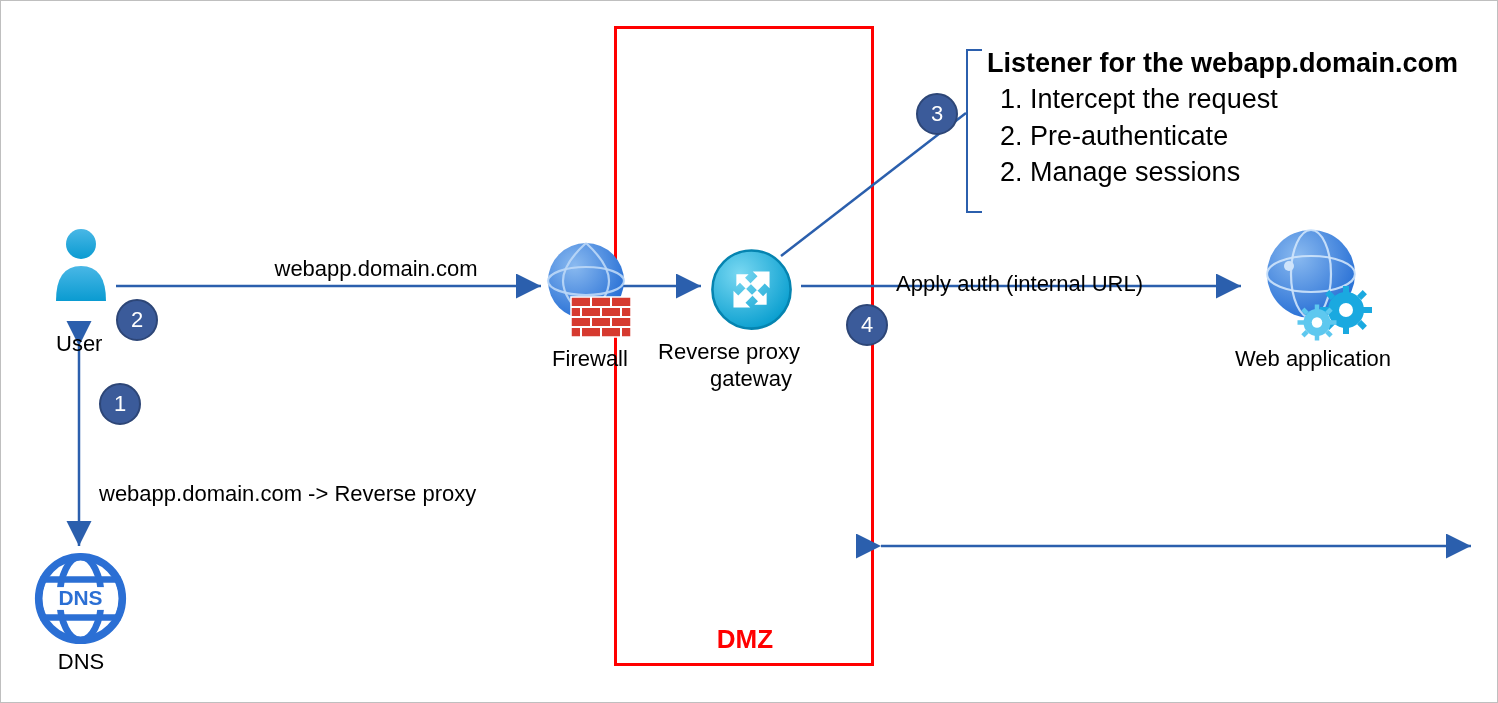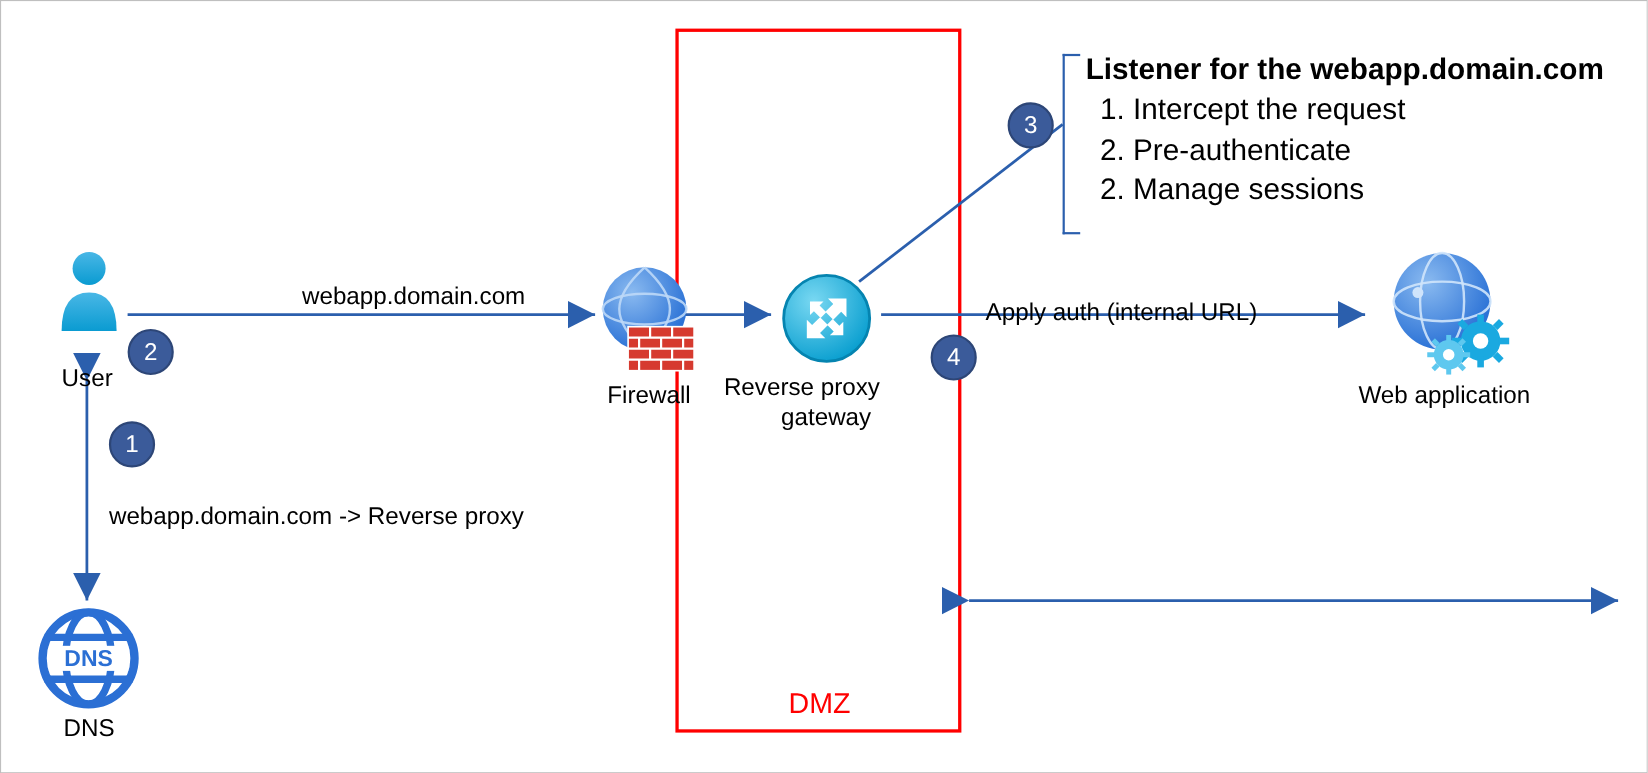--- a/index.html
+++ b/index.html
@@ -5,21 +5,21 @@
   html,body{margin:0;padding:0;font-family:"Segoe UI",Arial,sans-serif;}
   .canvas{
     position:relative;
     width:1498px;height:703px;
     box-sizing:border-box;
     border:1px solid #bfbfbf;
     background:#ffffff;
   }
   .label{position:absolute;font-size:22px;color:#000;white-space:nowrap;}
   .label.center{transform:translateX(-50%);}
-  .red{color:#ff0000;font-weight:normal;font-size:26px;}
+  .red{color:#ff0000;font-weight:bold;font-size:26px;}
   .dmz-box{
     position:absolute;
     border:3px solid #ff0000;
     box-sizing:border-box;
   }
   .step-badge{
     position:absolute;
     width:38px;height:38px;border-radius:50%;
     background:#3b5b9a;color:#fff;
     display:flex;align-items:center;justify-content:center;
@@ -190,21 +190,21 @@
           <rect x="8" y="34" width="8" height="6" transform="rotate(-45 12 37)"></rect>
           <rect x="40" y="34" width="8" height="6" transform="rotate(45 44 37)"></rect>
           <circle cx="28" cy="22" r="7" fill="#fff"></circle>
         </g>
       </g>
     </svg>
   </div>
   <div class="label center" style="left:1312px;top:345px;">Web application</div>
 
   <div class="label center" style="left:375px;top:255px;">webapp.domain.com</div>
-  <div class="label" style="left:98px;top:455px;">webapp.domain.com -&gt; Reverse proxy</div>
+  <div class="label" style="left:98px;top:480px;">webapp.domain.com -&gt; Reverse proxy</div>
   <div class="label" style="left:895px;top:270px;">Apply auth (internal URL)</div>
 
   <div class="step-badge" style="left:98px;top:382px;">1</div>
   <div class="step-badge" style="left:115px;top:298px;">2</div>
   <div class="step-badge" style="left:915px;top:92px;">3</div>
   <div class="step-badge" style="left:845px;top:303px;">4</div>
 
   <div class="bracket" style="left:965px;top:48px;width:14px;height:160px;"></div>
   <div class="listener" style="left:986px;top:44px;">
     <div class="title">Listener for the webapp.domain.com</div>

